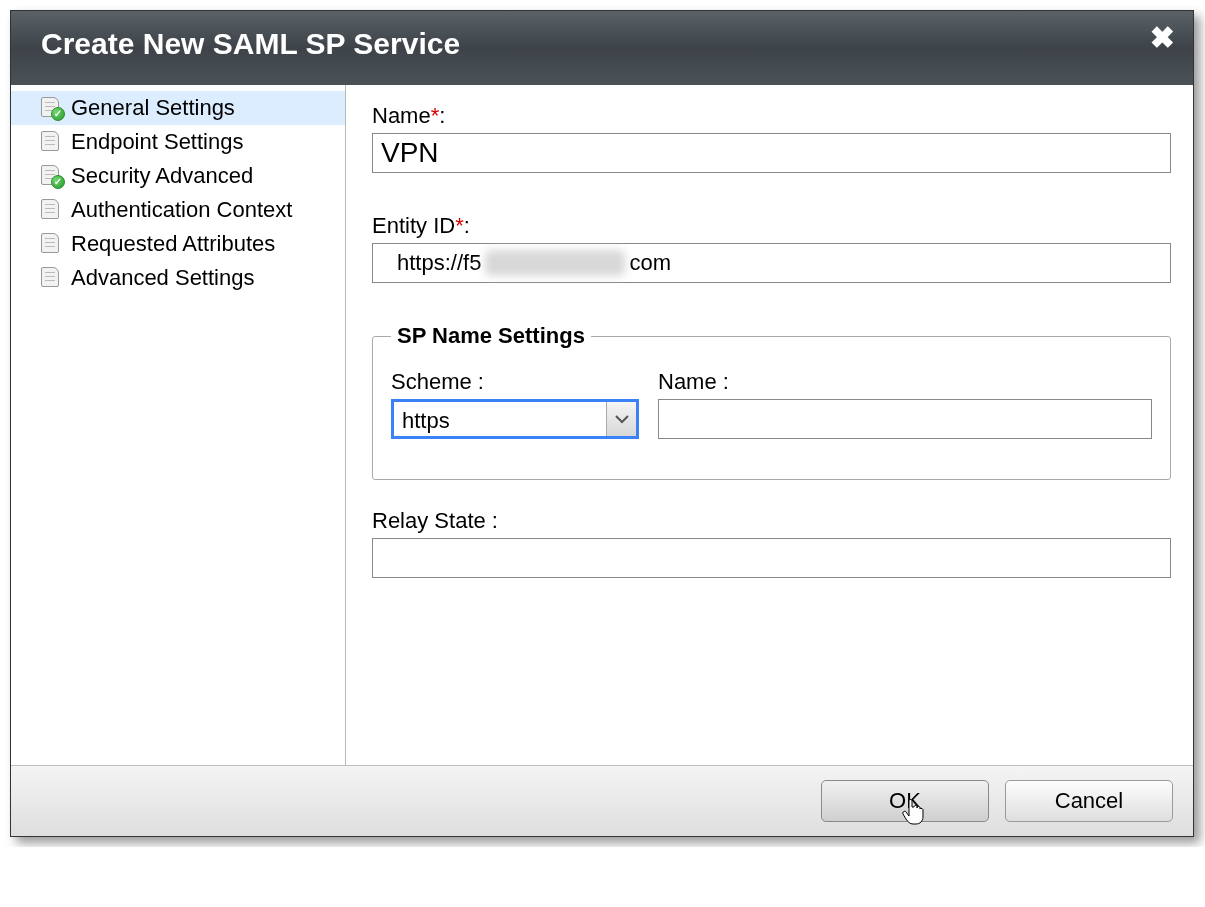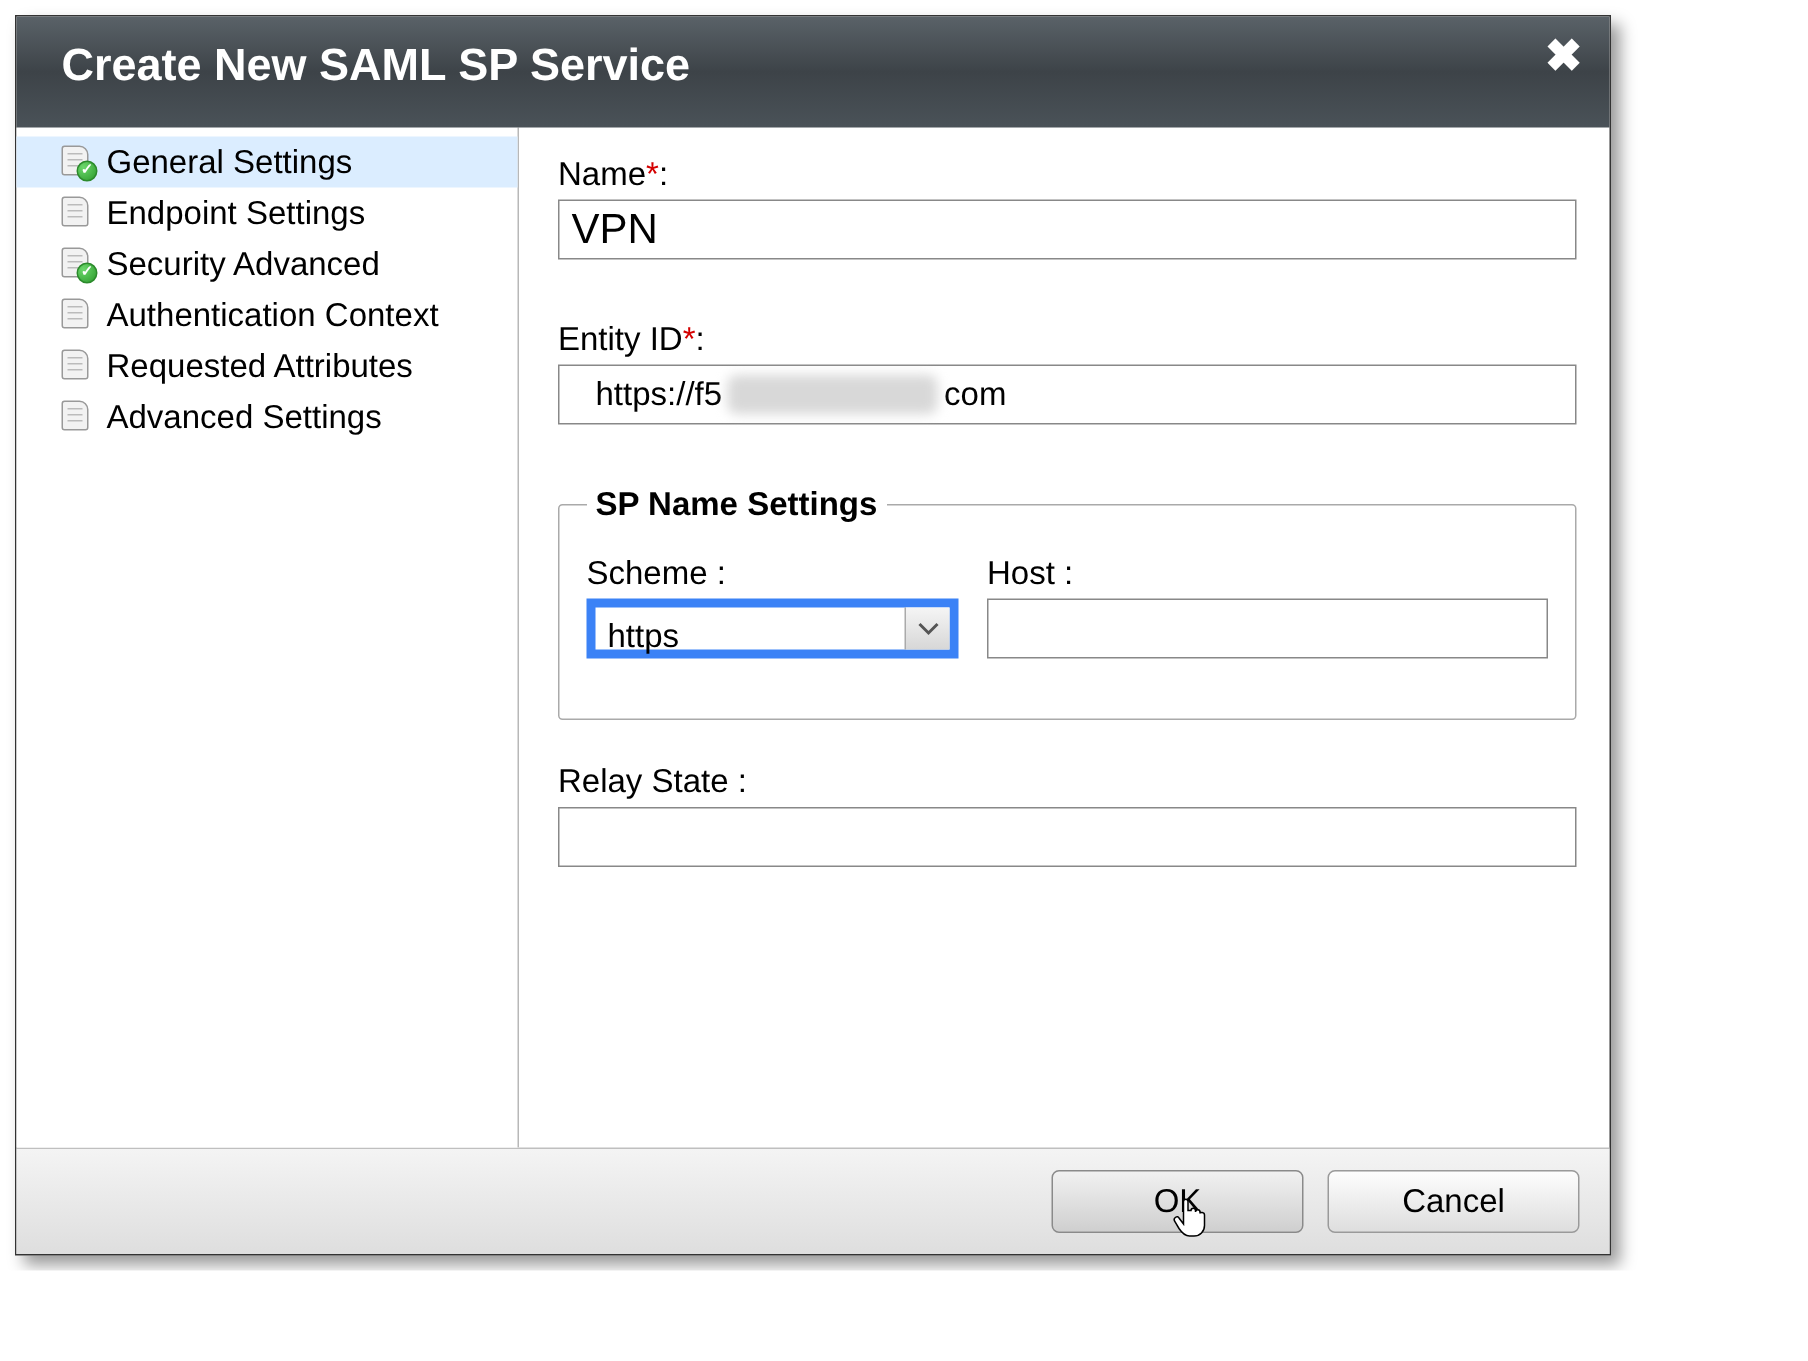--- a/index.html
+++ b/index.html
@@ -2,21 +2,21 @@
 <html><head>
 <meta charset="utf-8">
 <style>
   * { box-sizing: border-box; margin: 0; padding: 0; }
   body {
     font-family: Arial, Helvetica, sans-serif;
     background: #fff;
     padding: 10px;
   }
   .dialog {
-    width: 1064px;
+    width: 1184px;
     border: 1px solid #333;
     box-shadow: 6px 6px 10px rgba(0,0,0,0.4);
     background: #fff;
   }
   .dialog-header {
     background: linear-gradient(to bottom, #5a6268 0%, #3d4348 50%, #4a5258 100%);
     color: #fff;
     padding: 16px 20px 24px 30px;
     position: relative;
   }
@@ -149,21 +149,21 @@
   }
   .sp-row {
     display: flex;
     gap: 19px;
     margin-top: 6px;
   }
   .sp-col-scheme { width: 248px; }
   .sp-col-host { flex: 1; }
   .select-wrap {
     height: 40px;
-    border: 6px solid #3b82f6;
+    border: 3px solid #3b82f6;
     display: flex;
     align-items: stretch;
     background: #fff;
   }
   .select-wrap .select-val {
     flex: 1;
     padding: 6px 8px;
     font-size: 22px;
   }
   .select-wrap .chevron {
@@ -291,21 +291,21 @@
             <div class="select-wrap">
               <div class="select-val">https</div>
               <div class="chevron">
                 <svg viewBox="0 0 14 10">
                     <path d="M1 2 L7 8 L13 2" fill="none" stroke="#555" stroke-width="2"></path>
                   </svg>
               </div>
             </div>
           </div>
           <div class="sp-col-host">
-            <label class="field-label">Host :</label>
+            <label class="field-label">Name :</label>
             <input class="text-input" value="" style="">
           </div>
         </div>
       </fieldset>
 
 
       <div class="field-row">
         <label class="field-label">Relay State :</label>
         <input class="text-input" value="" style="">
       </div>

